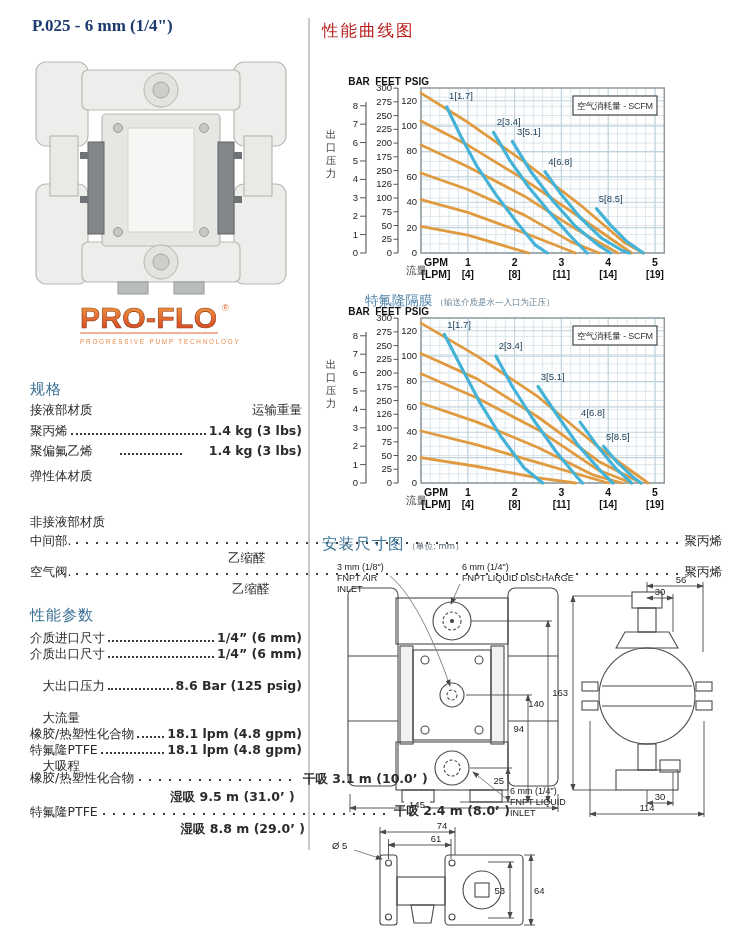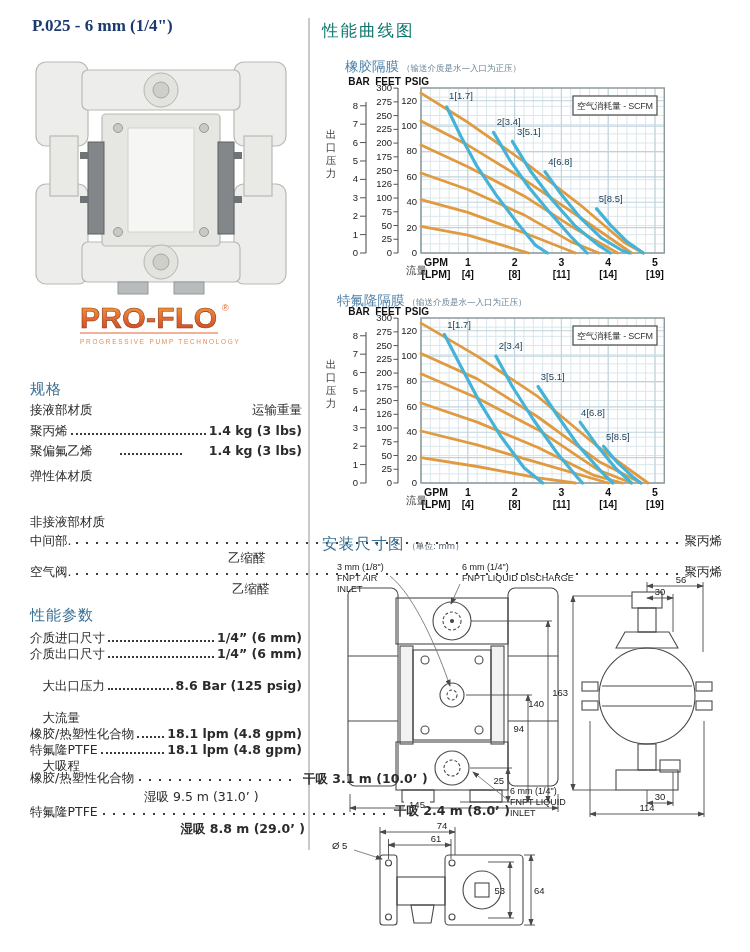--- a/index.html
+++ b/index.html
@@ -2,21 +2,21 @@
 <html><head>
 <meta charset="utf-8">
 <style>
   html,body{margin:0;padding:0;background:#fff;}
   .page{position:relative;width:750px;height:952px;background:#ffffff;overflow:hidden;
         font-family:"DejaVu Sans","Liberation Sans",sans-serif;color:#2b2b2b;}
   .abs{position:absolute;}
   .title{font-family:"Liberation Serif","DejaVu Serif",serif;font-weight:bold;
          font-size:17px;color:#1c3a6e;}
   .sec{font-size:15px;color:#3a7094;letter-spacing:1px;z-index:3;}
-  .sec-main{font-size:16.5px;color:#0f766e;letter-spacing:2px;z-index:3;}
+  .sec-main{font-size:16.5px;color:#b91c1c;letter-spacing:2px;z-index:3;}
   .subhead{font-size:13.5px;color:#4e81a8;}
   .subnote{font-size:8.5px;color:#647f92;margin-left:3px;}
   .row{display:flex;align-items:flex-end;font-size:12.5px;line-height:1.2;
        white-space:nowrap;z-index:2;}
   .dots{flex:1;border-bottom:2px dotted #3c3c3c;margin:0 3px 3px 3px;min-width:8px;}
   .sdots{flex:1;height:2px;margin:0 5px 4px 5px;
          background:repeating-linear-gradient(90deg,#3c3c3c 0 2px,transparent 2px 10px);}
   .v{font-weight:700;}
   .plain{font-size:12.5px;line-height:1.25;z-index:2;text-align:center;}
   .divider{width:2px;background:#c9c9c9;z-index:0;}
@@ -144,34 +144,31 @@
     <span class="dots"></span>
     <span class="v">18.1 lpm (4.8 gpm)</span>
   </div>
   <div class="abs plain" style="left:30px;top:758px;">　大吸程</div>
 
   <div class="abs row" style="left:30px;top:770px;width:272px;">
     <span>橡胶/热塑性化合物</span>
     <span class="sdots"></span>
   </div>
   <div class="abs plain v" style="left:303px;top:771px;font-weight:600;">干吸  3.1 m (10.0’ )</div>
-  <div class="abs plain" style="left:144px;top:789px;width:145px;text-align:left;font-weight:400;">湿吸  9.5 m (31.0’ )</div>
+  <div class="abs plain" style="left:160px;top:789px;width:145px;text-align:center;font-weight:700;">湿吸  9.5 m (31.0’ )</div>
 
   <div class="abs row" style="left:30px;top:804px;width:362px;">
     <span>特氟隆PTFE</span>
     <span class="sdots"></span>
   </div>
   <div class="abs plain" style="left:394px;top:803px;font-weight:600;">干吸  2.4 m (8.0’ )</div>
   <div class="abs plain" style="left:160px;top:821px;width:145px;text-align:right;font-weight:600;">湿吸  8.8 m (29.0’ )</div>
 
   <div class="abs sec-main" style="left:322px;top:20px;">性能曲线图</div>
 
-  <div class="abs" style="left:345px;top:56px;z-index:2;">
-    <span class="subhead">橡胶隔膜</span><span class="subnote">（输送介质是水—入口为正压）</span>
-  </div>
   <svg id="chart1" class="abs chart-svg" style="left:318px;top:76px;" width="352" height="212" viewBox="0 0 352 212">
       <g stroke="#dae6ec" stroke-width="1">
         <line x1="103" y1="12" x2="103" y2="177"></line>
         <line x1="112.36" y1="12" x2="112.36" y2="177"></line>
         <line x1="121.72" y1="12" x2="121.72" y2="177"></line>
         <line x1="131.07999999999998" y1="12" x2="131.07999999999998" y2="177"></line>
         <line x1="140.44" y1="12" x2="140.44" y2="177"></line>
         <line x1="149.8" y1="12" x2="149.8" y2="177"></line>
         <line x1="159.16000000000003" y1="12" x2="159.16000000000003" y2="177"></line>
         <line x1="168.52000000000004" y1="12" x2="168.52000000000004" y2="177"></line>
@@ -327,21 +324,21 @@
         <text x="243.39999999999998" y="202" font-size="10">[11]</text>
         <text x="290.2" y="190">4</text>
         <text x="290.2" y="202" font-size="10">[14]</text>
         <text x="337" y="190">5</text>
         <text x="337" y="202" font-size="10">[19]</text>
       </g>
       <text font-size="10.5" fill="#444" text-anchor="middle"><tspan x="13" y="62">出</tspan><tspan x="13" y="75">口</tspan><tspan x="13" y="88">压</tspan><tspan x="13" y="101">力</tspan></text>
       <text x="88" y="198" font-size="10.5" fill="#444">流量</text>
     </svg>
 
-  <div class="abs" style="left:337px;top:290px;z-index:2;">
+  <div class="abs" style="left:365px;top:290px;z-index:2;">
     <span class="subhead">特氟隆隔膜</span><span class="subnote">（输送介质是水—入口为正压）</span>
   </div>
   <svg id="chart2" class="abs chart-svg" style="left:318px;top:306px;" width="352" height="212" viewBox="0 0 352 212">
       <g stroke="#dae6ec" stroke-width="1">
         <line x1="103" y1="12" x2="103" y2="177"></line>
         <line x1="112.36" y1="12" x2="112.36" y2="177"></line>
         <line x1="121.72" y1="12" x2="121.72" y2="177"></line>
         <line x1="131.07999999999998" y1="12" x2="131.07999999999998" y2="177"></line>
         <line x1="140.44" y1="12" x2="140.44" y2="177"></line>
         <line x1="149.8" y1="12" x2="149.8" y2="177"></line>

